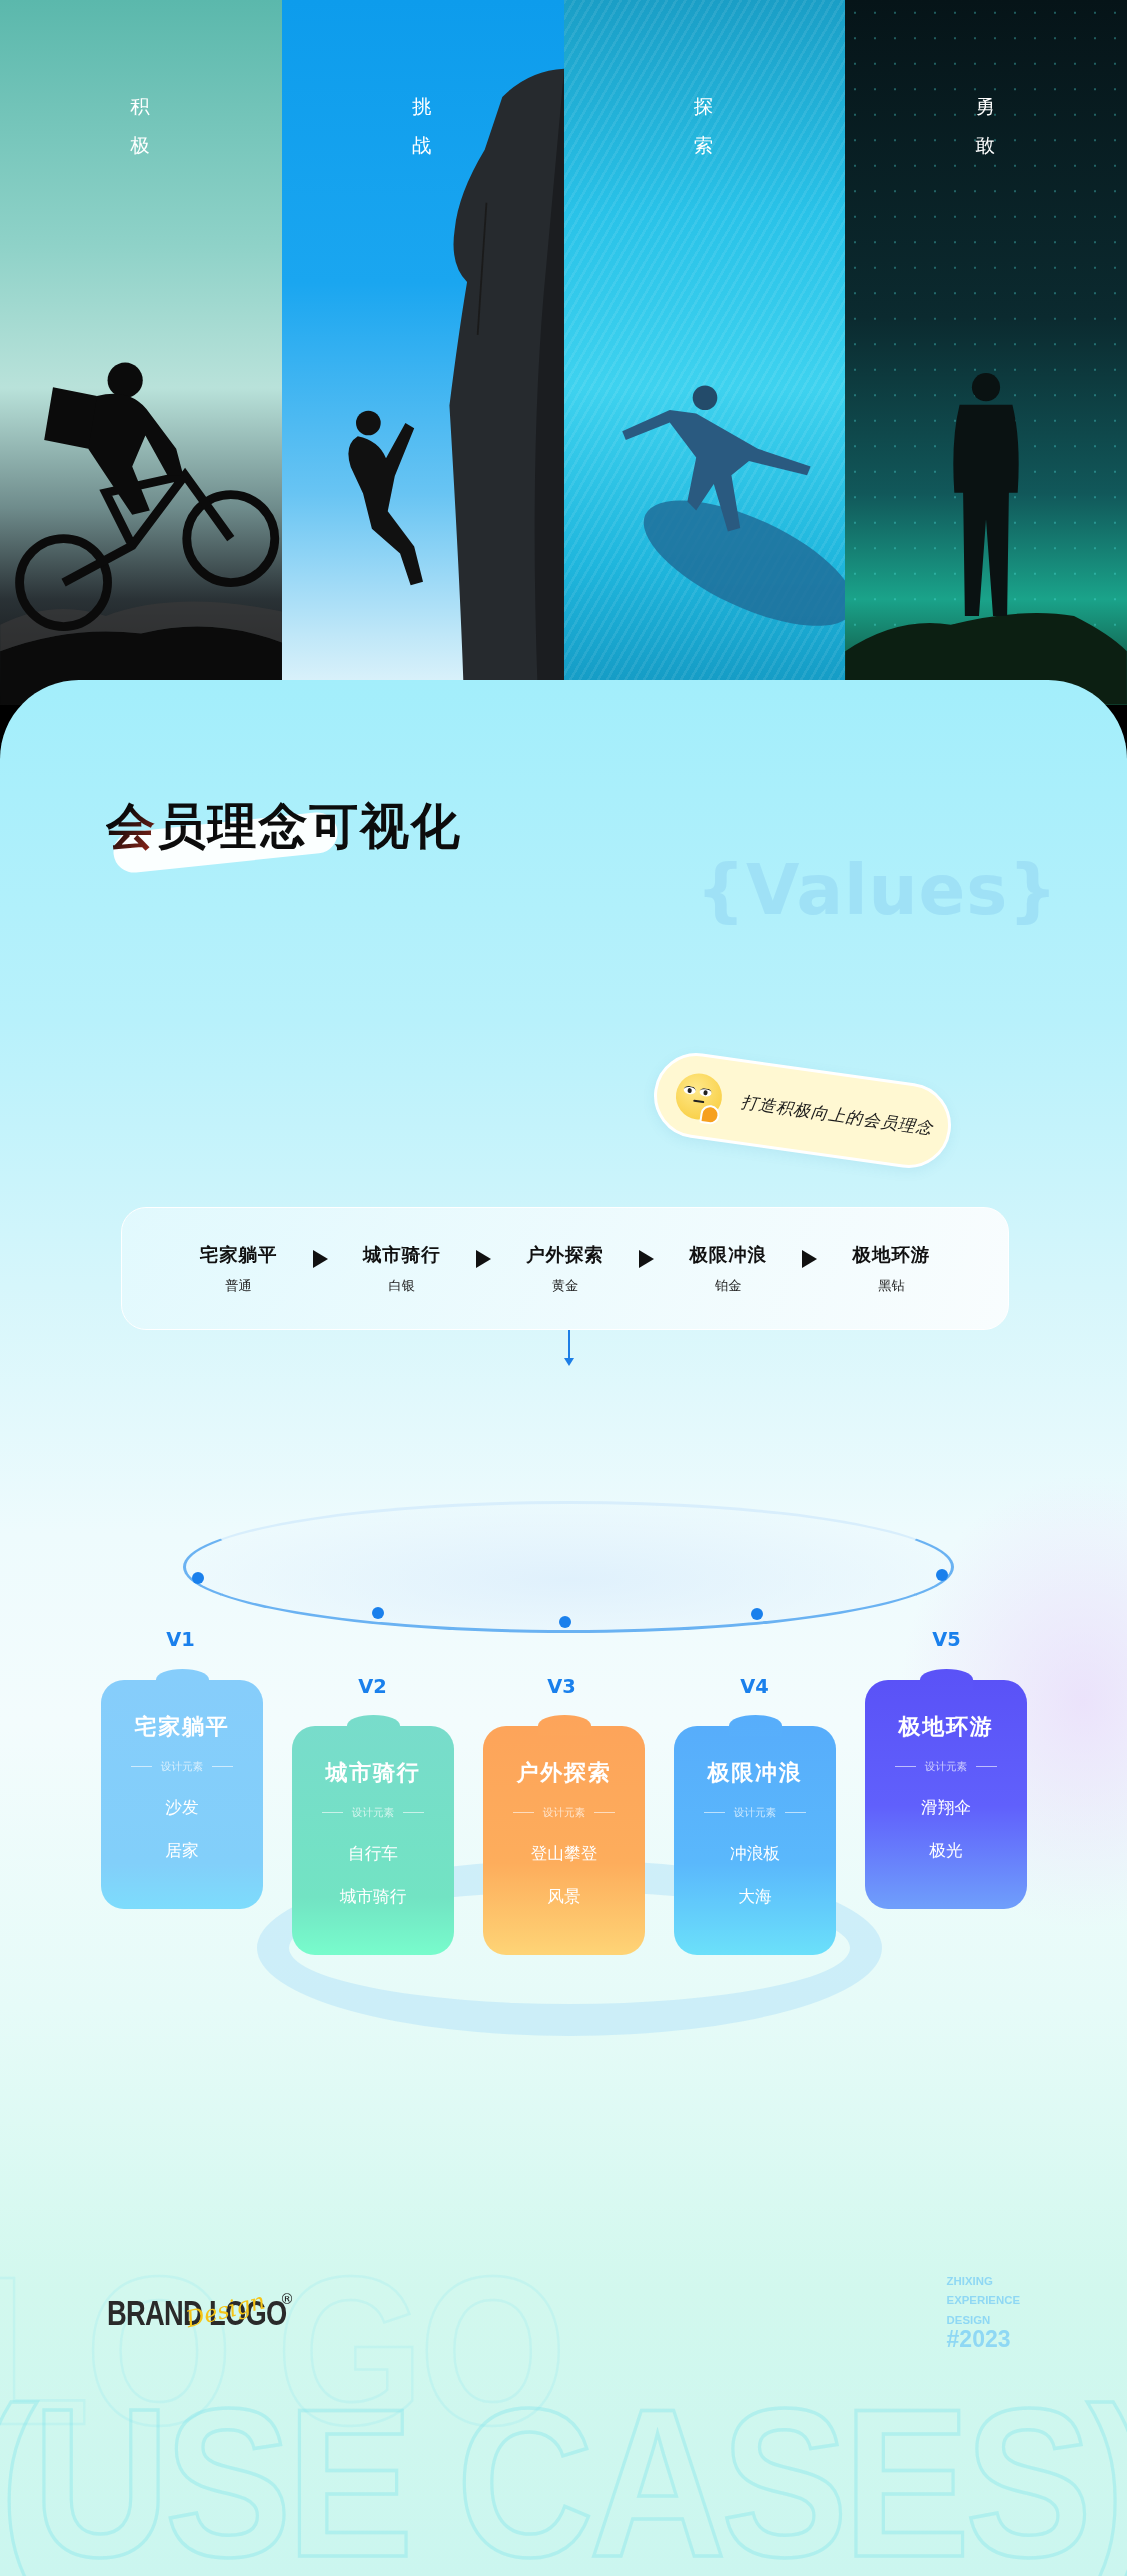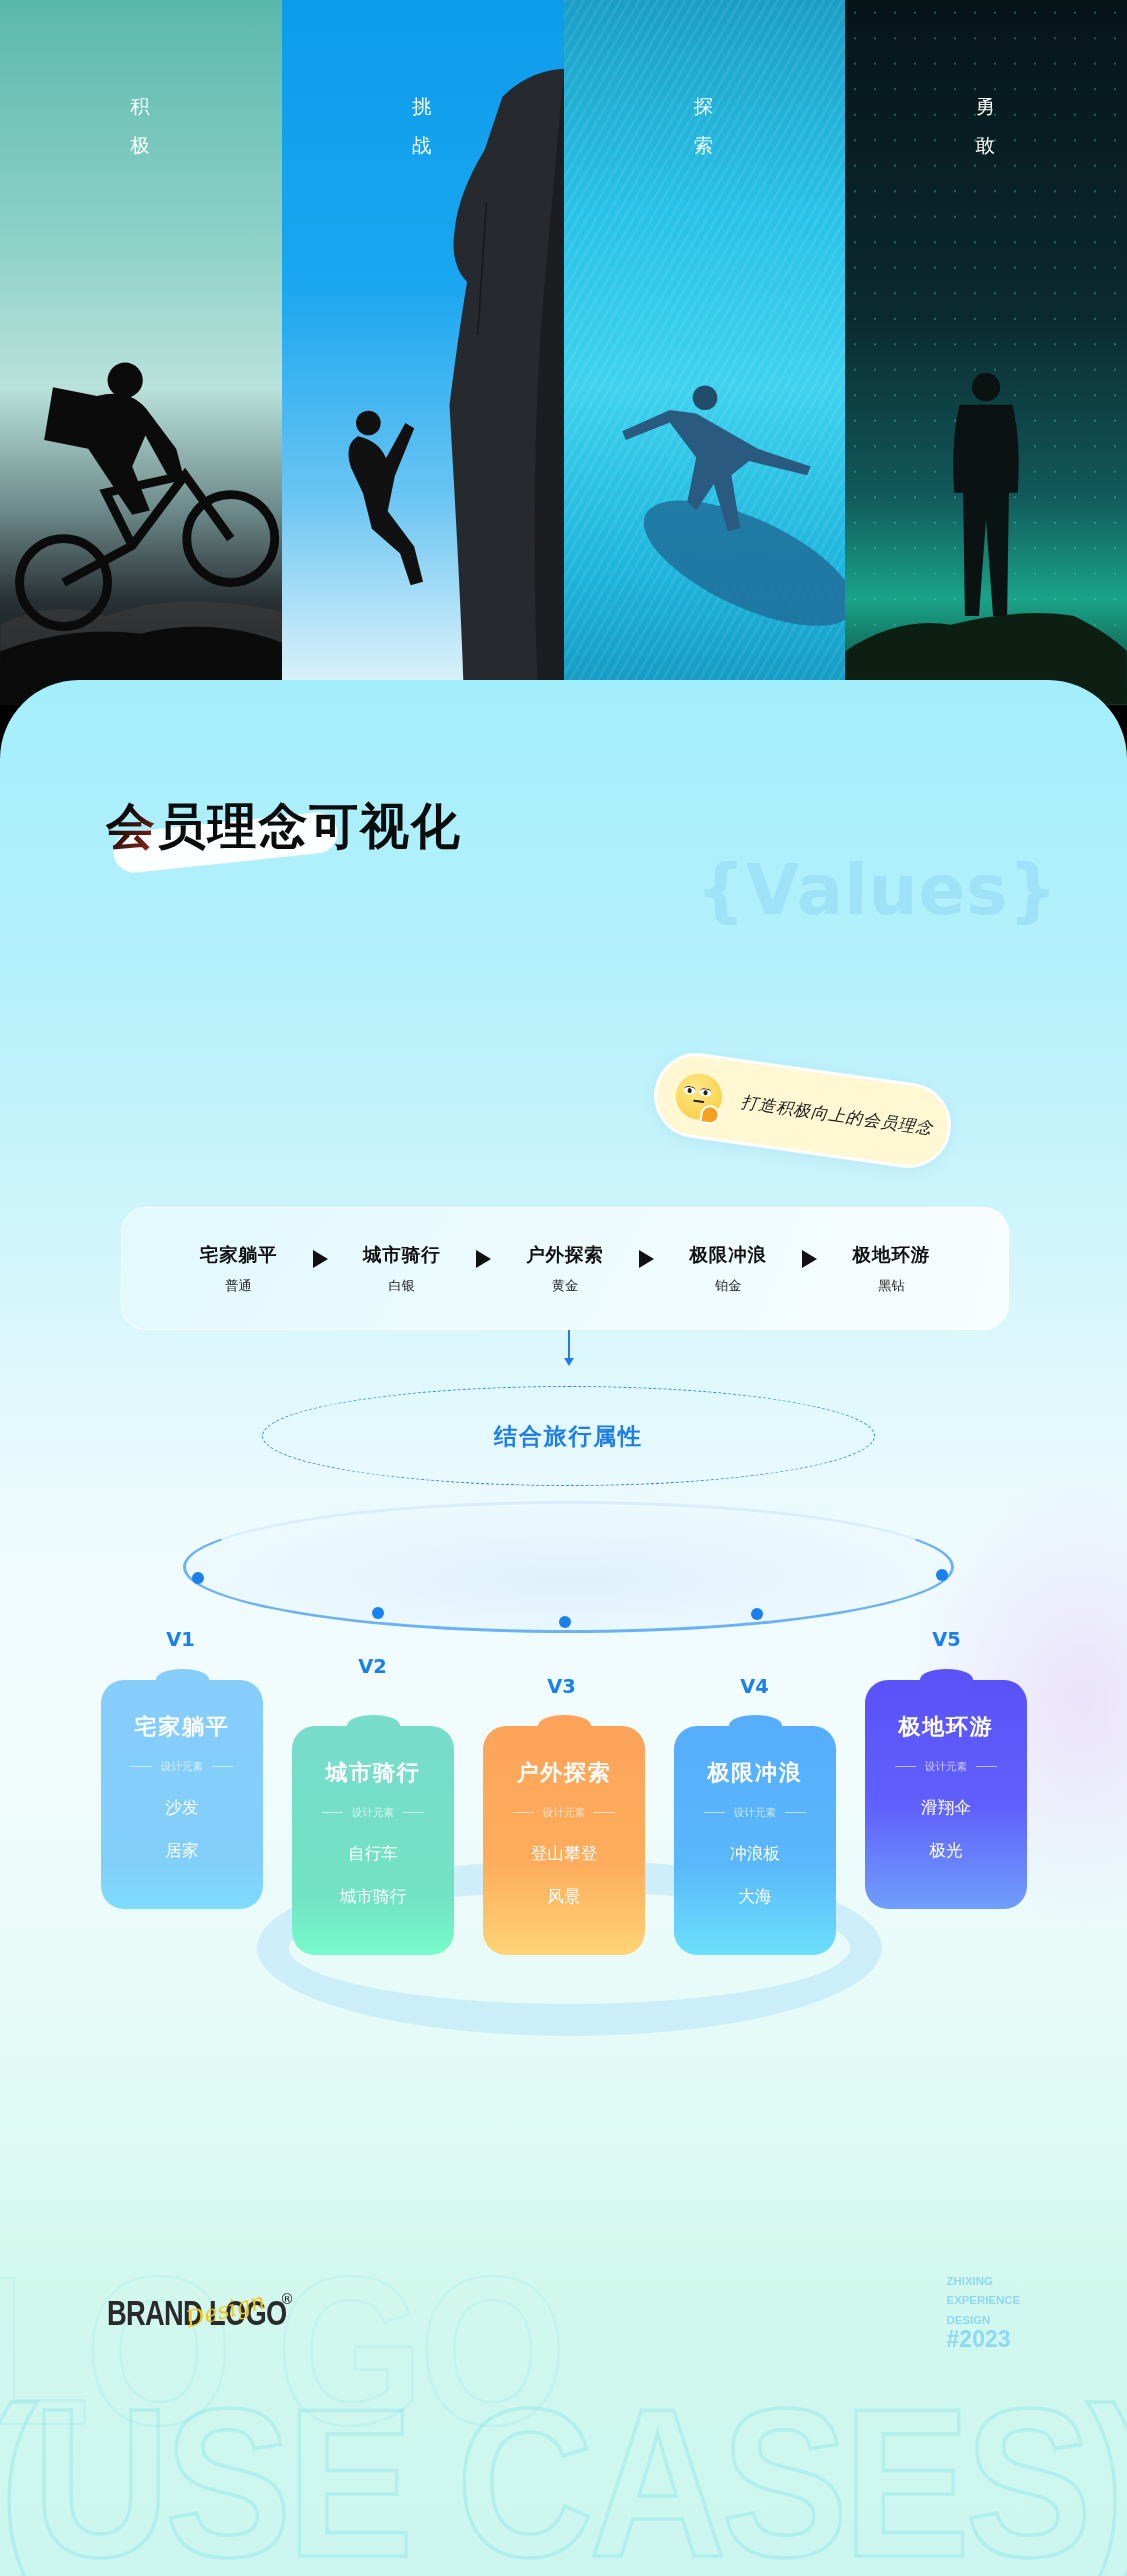--- a/index.html
+++ b/index.html
@@ -185,35 +185,32 @@
     <div class="tri"></div>
     <div class="level">
       <div class="ln">极地环游</div>
       <div class="ls">黑钻</div>
     </div>
   </div>
 
   <div class="arrow-line"></div>
   <div class="arrow-head"></div>
 
-  <div class="dashed-ellipse">
-    <span>结合旅行属性</span>
-  </div>
 
   <div class="orbit"></div>
   <div class="node" style="left:192px;top:892px"></div>
   <div class="node" style="left:372px;top:927px"></div>
   <div class="node" style="left:559px;top:936px"></div>
   <div class="node" style="left:751px;top:928px"></div>
   <div class="node" style="left:936px;top:889px"></div>
 
   <div class="base"></div>
 
   <div class="vlabel" style="left:154px;top:948px">V1</div>
-  <div class="vlabel" style="left:346px;top:975px">V2</div>
+  <div class="vlabel" style="left:346px;top:995px">V2</div>
   <div class="vlabel" style="left:535px;top:995px">V3</div>
   <div class="vlabel" style="left:728px;top:995px">V4</div>
   <div class="vlabel" style="left:920px;top:948px">V5</div>
 
   <div class="card c1" style="left:101px;top:1000px;height:229px">
     <div class="cn">宅家躺平</div>
     <div class="cd">
         <i></i>
         <span>设计元素</span>
         <i></i>

